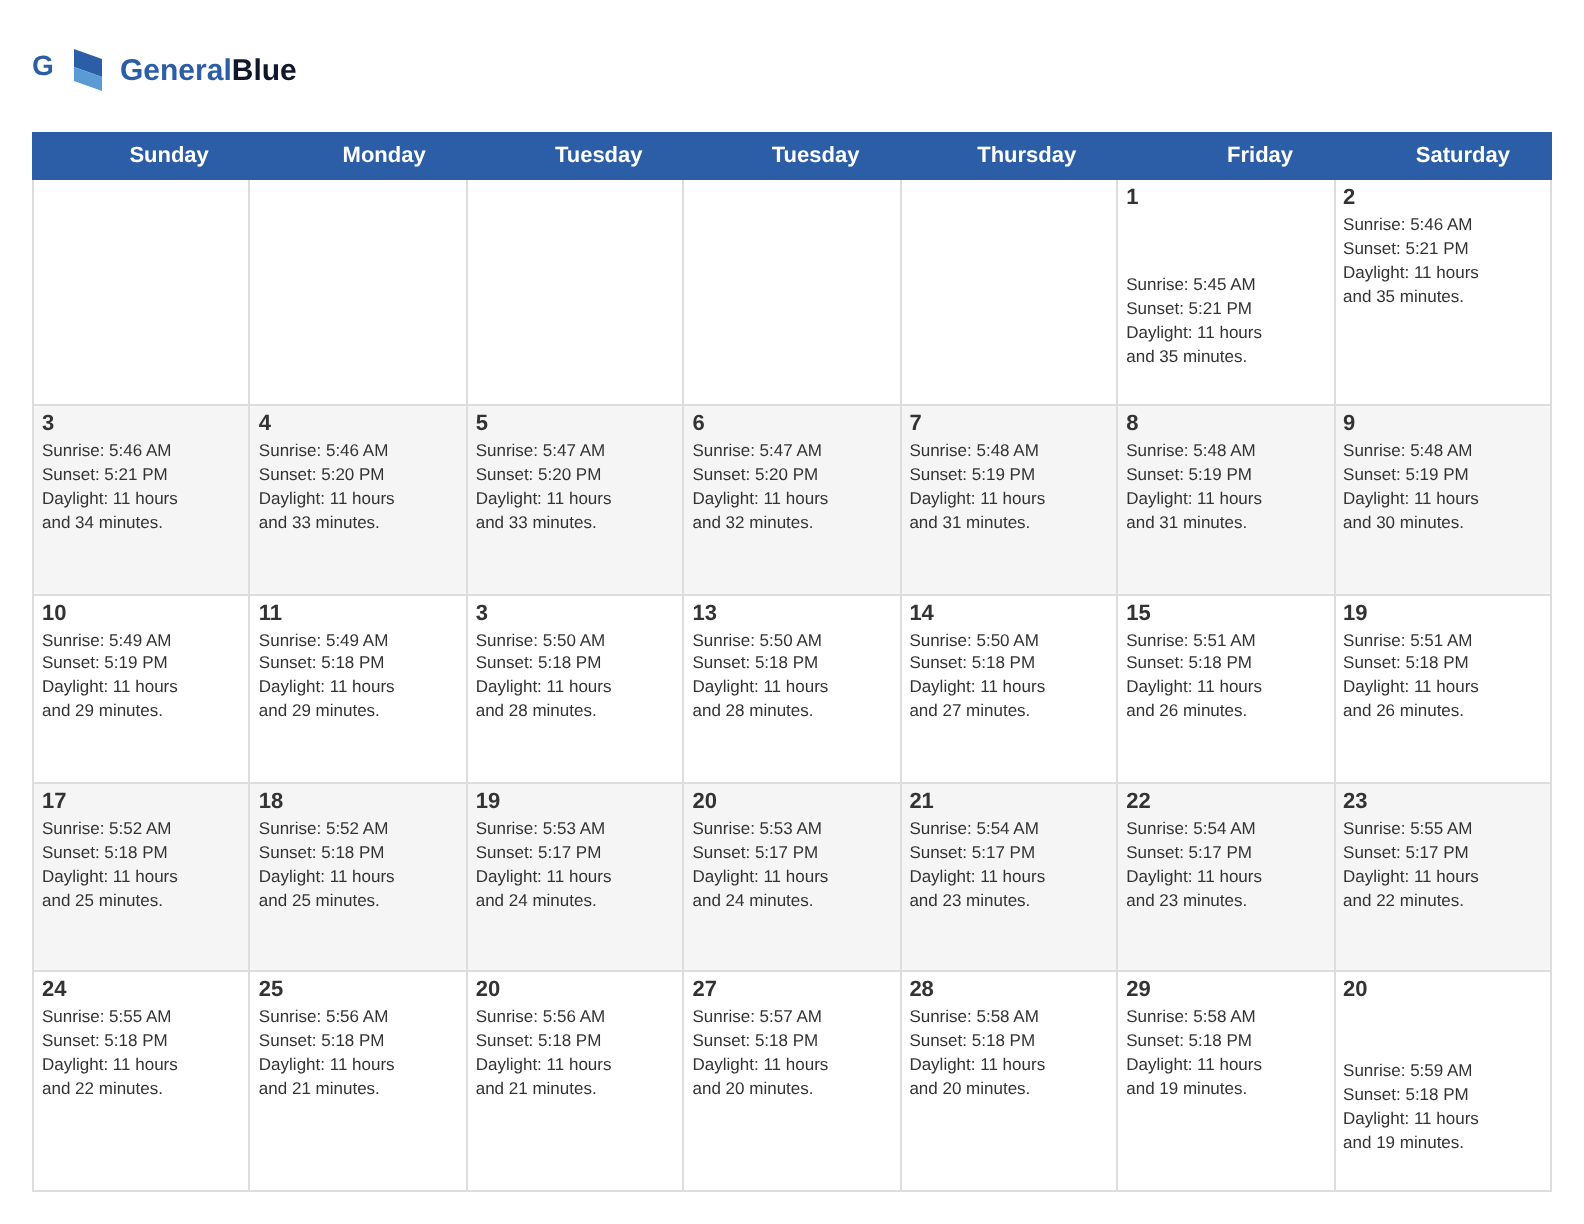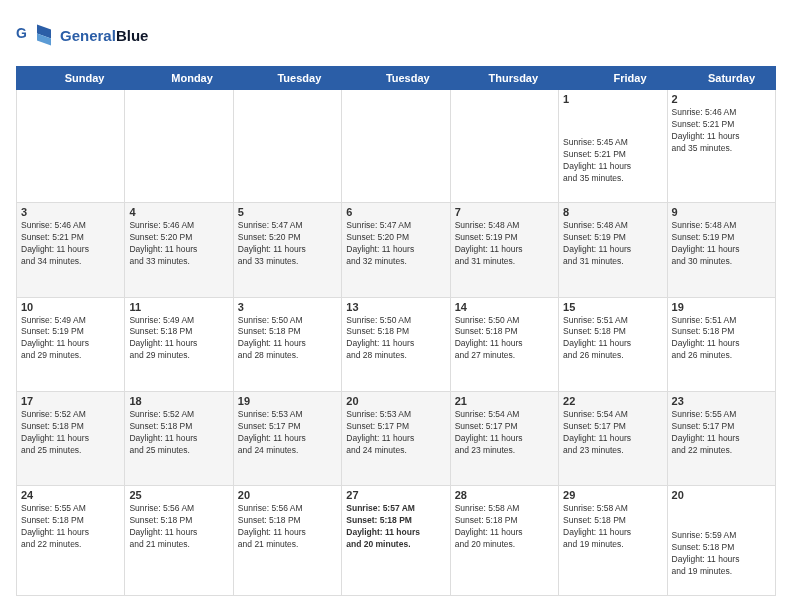--- a/index.html
+++ b/index.html
@@ -311,21 +311,21 @@
           </td>
           <td>
             <span class="day-num">20</span>
             <div class="day-info" style="white-space: pre-line;">Sunrise: 5:56 AM
 Sunset: 5:18 PM
 Daylight: 11 hours
 and 21 minutes.</div>
           </td>
           <td>
             <span class="day-num">27</span>
-            <div class="day-info" style="white-space: pre-line; font-weight: bold;">Sunrise: 5:57 AM
+            <div class="day-info" style="white-space: pre-line;">Sunrise: 5:57 AM
 Sunset: 5:18 PM
 Daylight: 11 hours
 and 20 minutes.</div>
           </td>
           <td>
             <span class="day-num">28</span>
             <div class="day-info" style="white-space: pre-line;">Sunrise: 5:58 AM
 Sunset: 5:18 PM
 Daylight: 11 hours
 and 20 minutes.</div>

